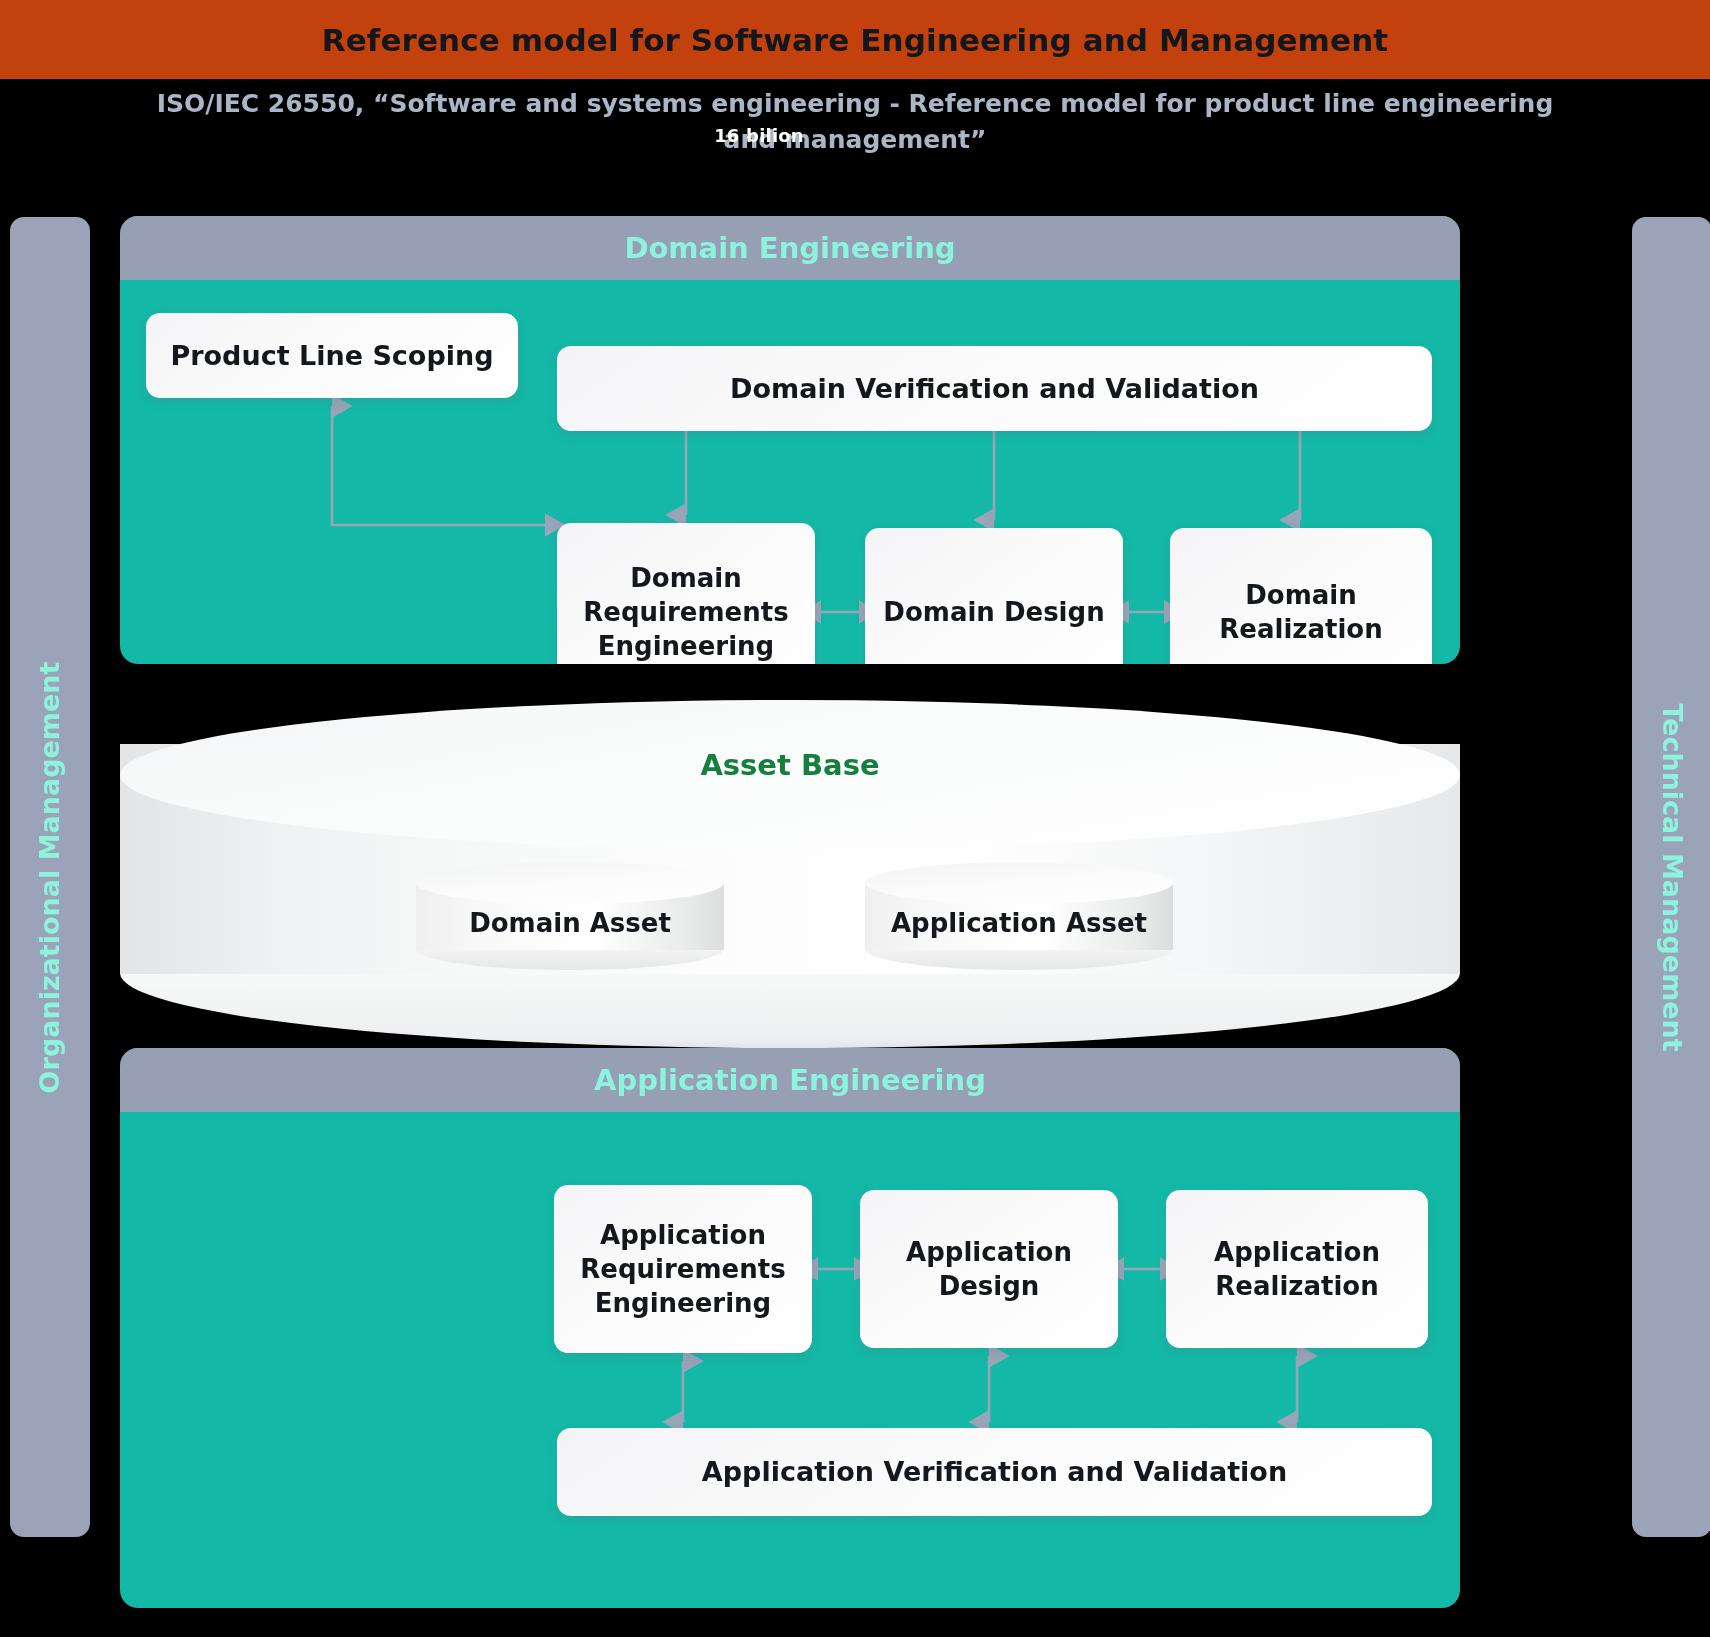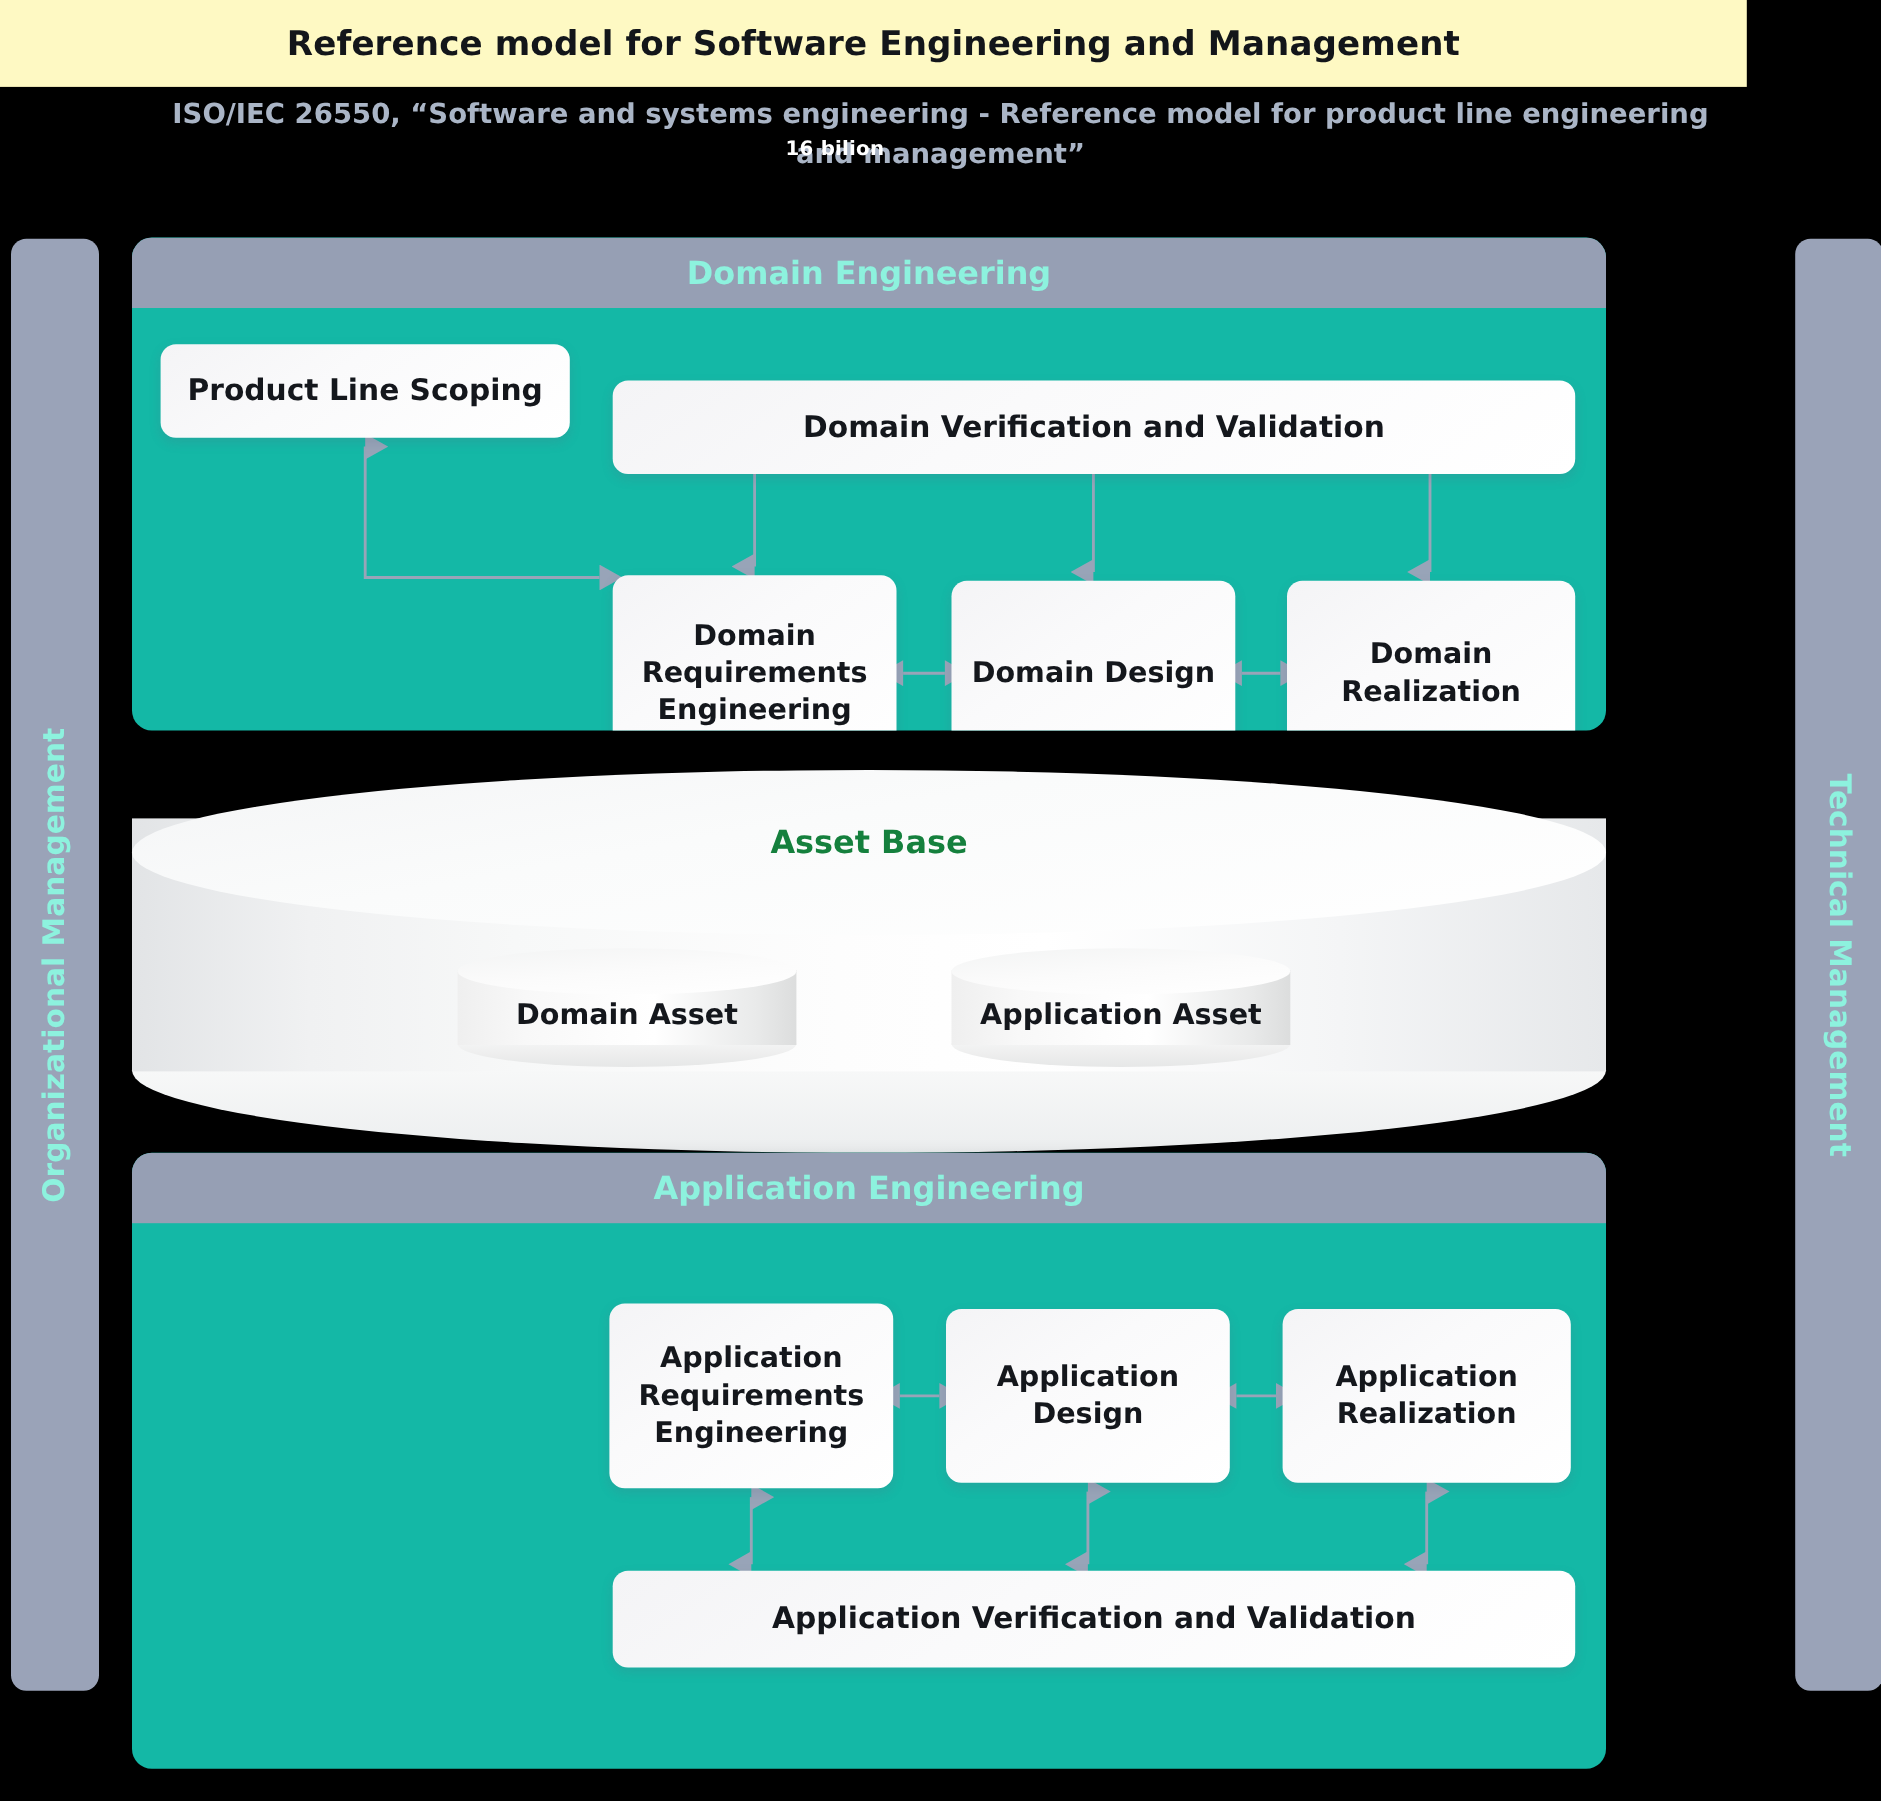--- a/index.html
+++ b/index.html
@@ -16,23 +16,23 @@
     position: relative;
     width: 1710px;
     height: 1637px;
     background: #000000;
   }
 
   
   .title-bar {
     position: absolute;
     left: 0; top: 0;
-    width: 1588px;
+    width: 1710px;
     height: 79px;
-    background: #fef9c3;
+    background: #c2410c;
     display: flex;
     align-items: center;
     justify-content: center;
   }
   .title-bar-text {
     font-size: 31px;
     font-weight: 600;
     color: #13161a;
     letter-spacing: 0.1px;
     text-align: center;

